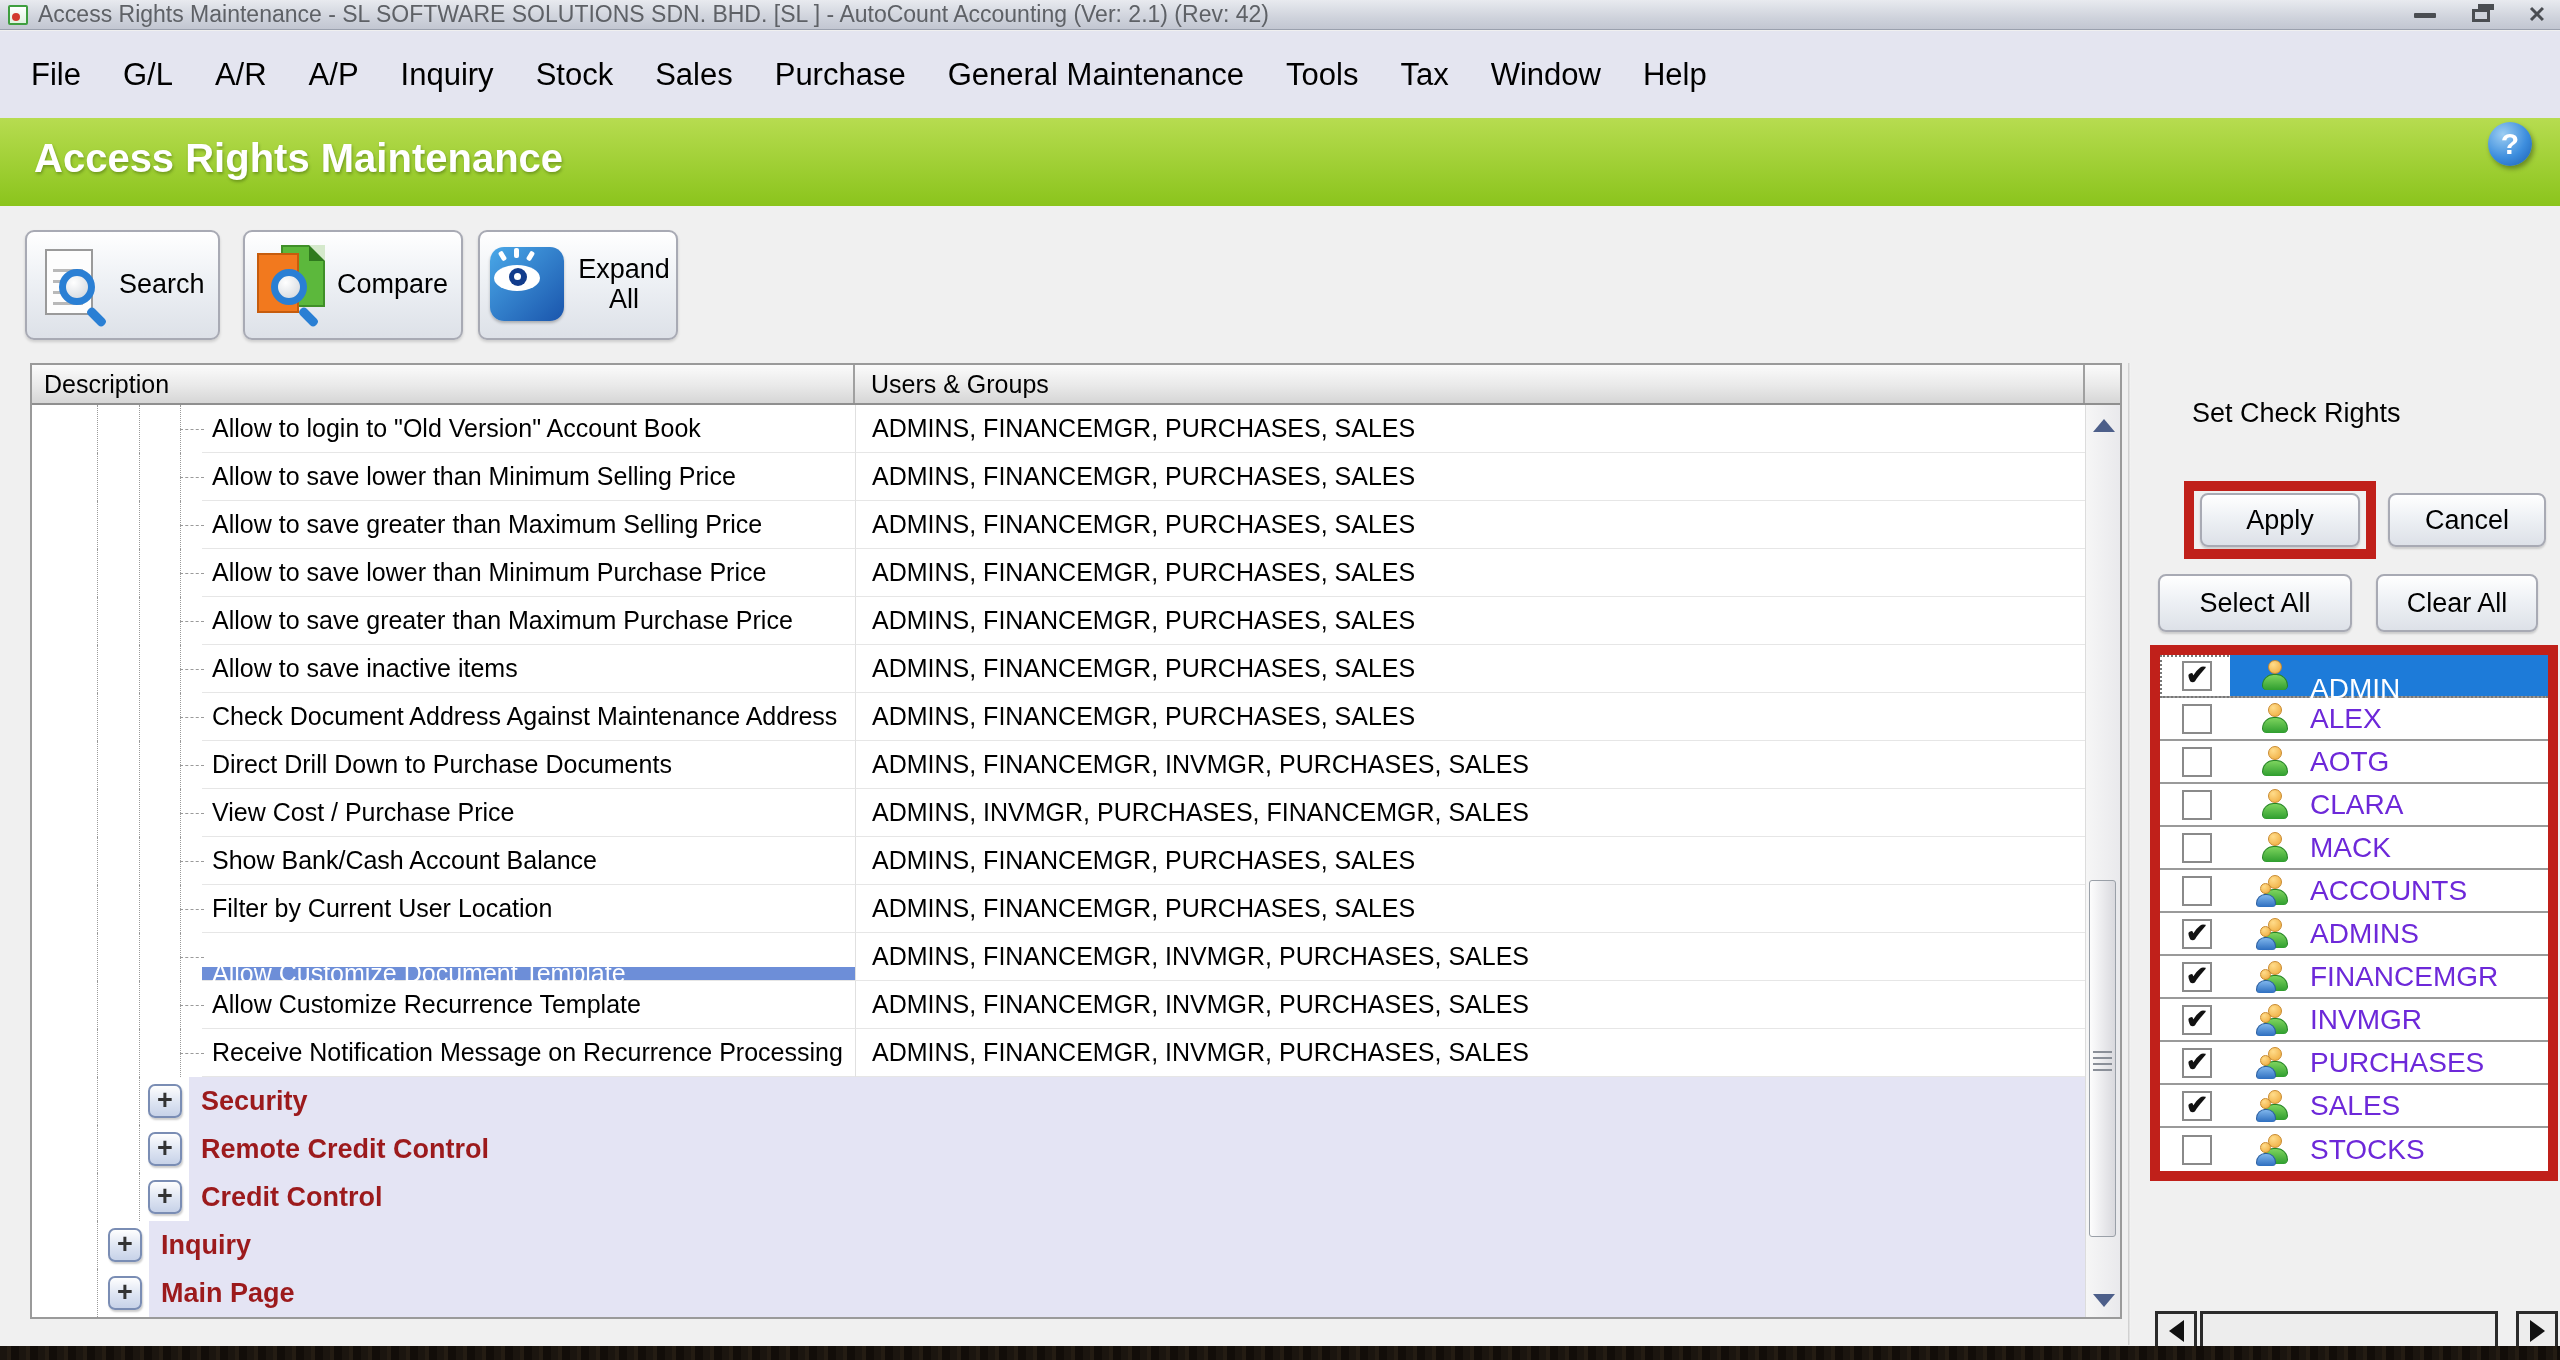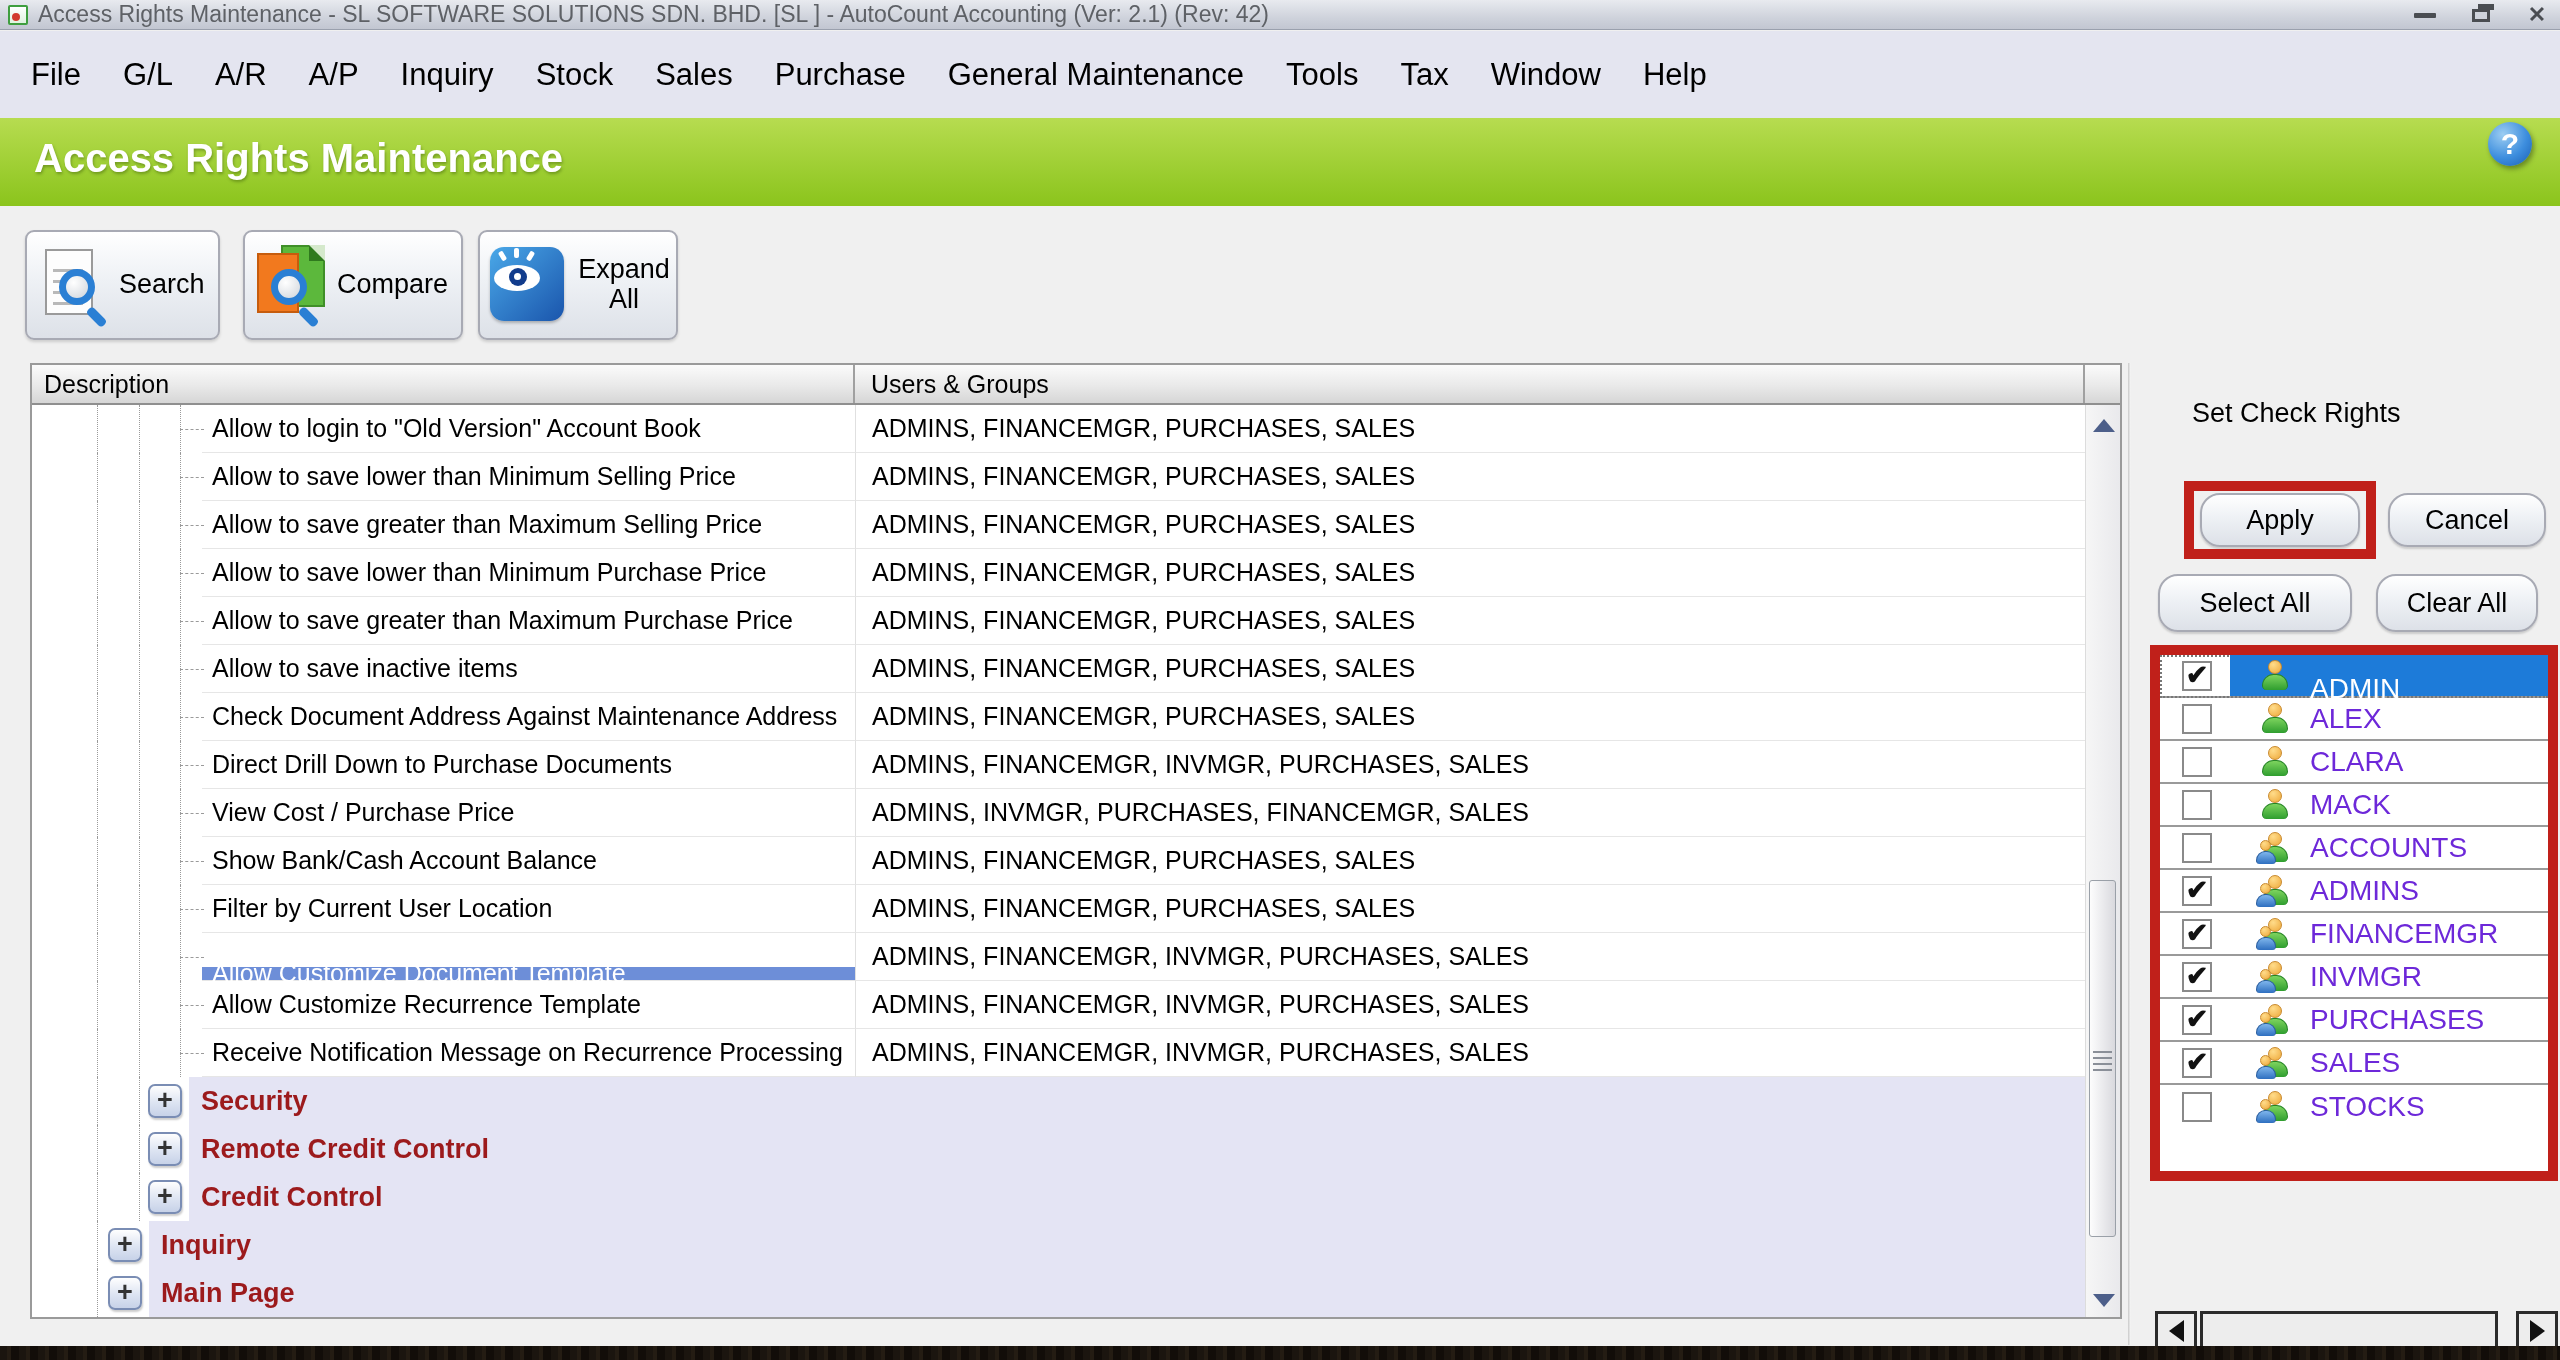--- a/index.html
+++ b/index.html
@@ -119,21 +119,21 @@
   .tri-down{position:absolute;left:7px;bottom:10px;width:0;height:0;border:11px solid transparent;border-top:13px solid #4d5f8a;border-bottom:none;}
   .sb-thumb{position:absolute;left:3px;top:475px;width:27px;height:357px;border:1px solid #9aa0a8;border-radius:3px;
     background:linear-gradient(to right,#fdfdfd,#d9d9de);}
   .grip{position:absolute;left:3px;top:170px;width:19px;}
   .grip i{display:block;height:2px;background:#8a8f98;margin-bottom:4px;}
 
   
   .panel-divider{position:absolute;left:2128px;top:363px;height:982px;width:3px;
     background:linear-gradient(to right,#c9c9c9,#fafafa);}
   .panel-title{position:absolute;left:2192px;top:398px;font-size:27px;color:#000;}
-  .pn-btn{position:absolute;border:2px solid #a8aab4;border-radius:20px;font-size:27px;color:#000;
+  .pn-btn{position:absolute;border:2px solid #a8aab4;border-radius:8px;font-size:27px;color:#000;
     background:linear-gradient(#ffffff,#eef1f5 45%,#dde1e8);box-shadow:0 2px 2px rgba(0,0,0,.15);
     display:flex;align-items:center;justify-content:center;cursor:default;}
   #btn-apply{left:2200px;top:493px;width:160px;height:54px;}
   #btn-cancel{left:2388px;top:493px;width:158px;height:54px;}
   #btn-selectall{left:2158px;top:574px;width:194px;height:58px;}
   #btn-clearall{left:2376px;top:574px;width:162px;height:58px;}
   .ann-apply{position:absolute;left:2184px;top:481px;width:192px;height:78px;
     border:10px solid var(--annotation-red);pointer-events:none;z-index:20;}
 
   
@@ -529,20 +529,29 @@
     </span>
     <span class="u-label">ALEX</span>
   </div>
       <div class="u-row">
     <i class="sel-fill"></i>
     <span class="checkbox"></span>
     <span class="avatar">
       <i class="p-head"></i>
           <i class="p-body"></i>
     </span>
+    <span class="u-label">AOTG</span>
+  </div>
+      <div class="u-row">
+    <i class="sel-fill"></i>
+    <span class="checkbox"></span>
+    <span class="avatar">
+      <i class="p-head"></i>
+          <i class="p-body"></i>
+    </span>
     <span class="u-label">CLARA</span>
   </div>
       <div class="u-row">
     <i class="sel-fill"></i>
     <span class="checkbox"></span>
     <span class="avatar">
       <i class="p-head"></i>
           <i class="p-body"></i>
     </span>
     <span class="u-label">MACK</span>

